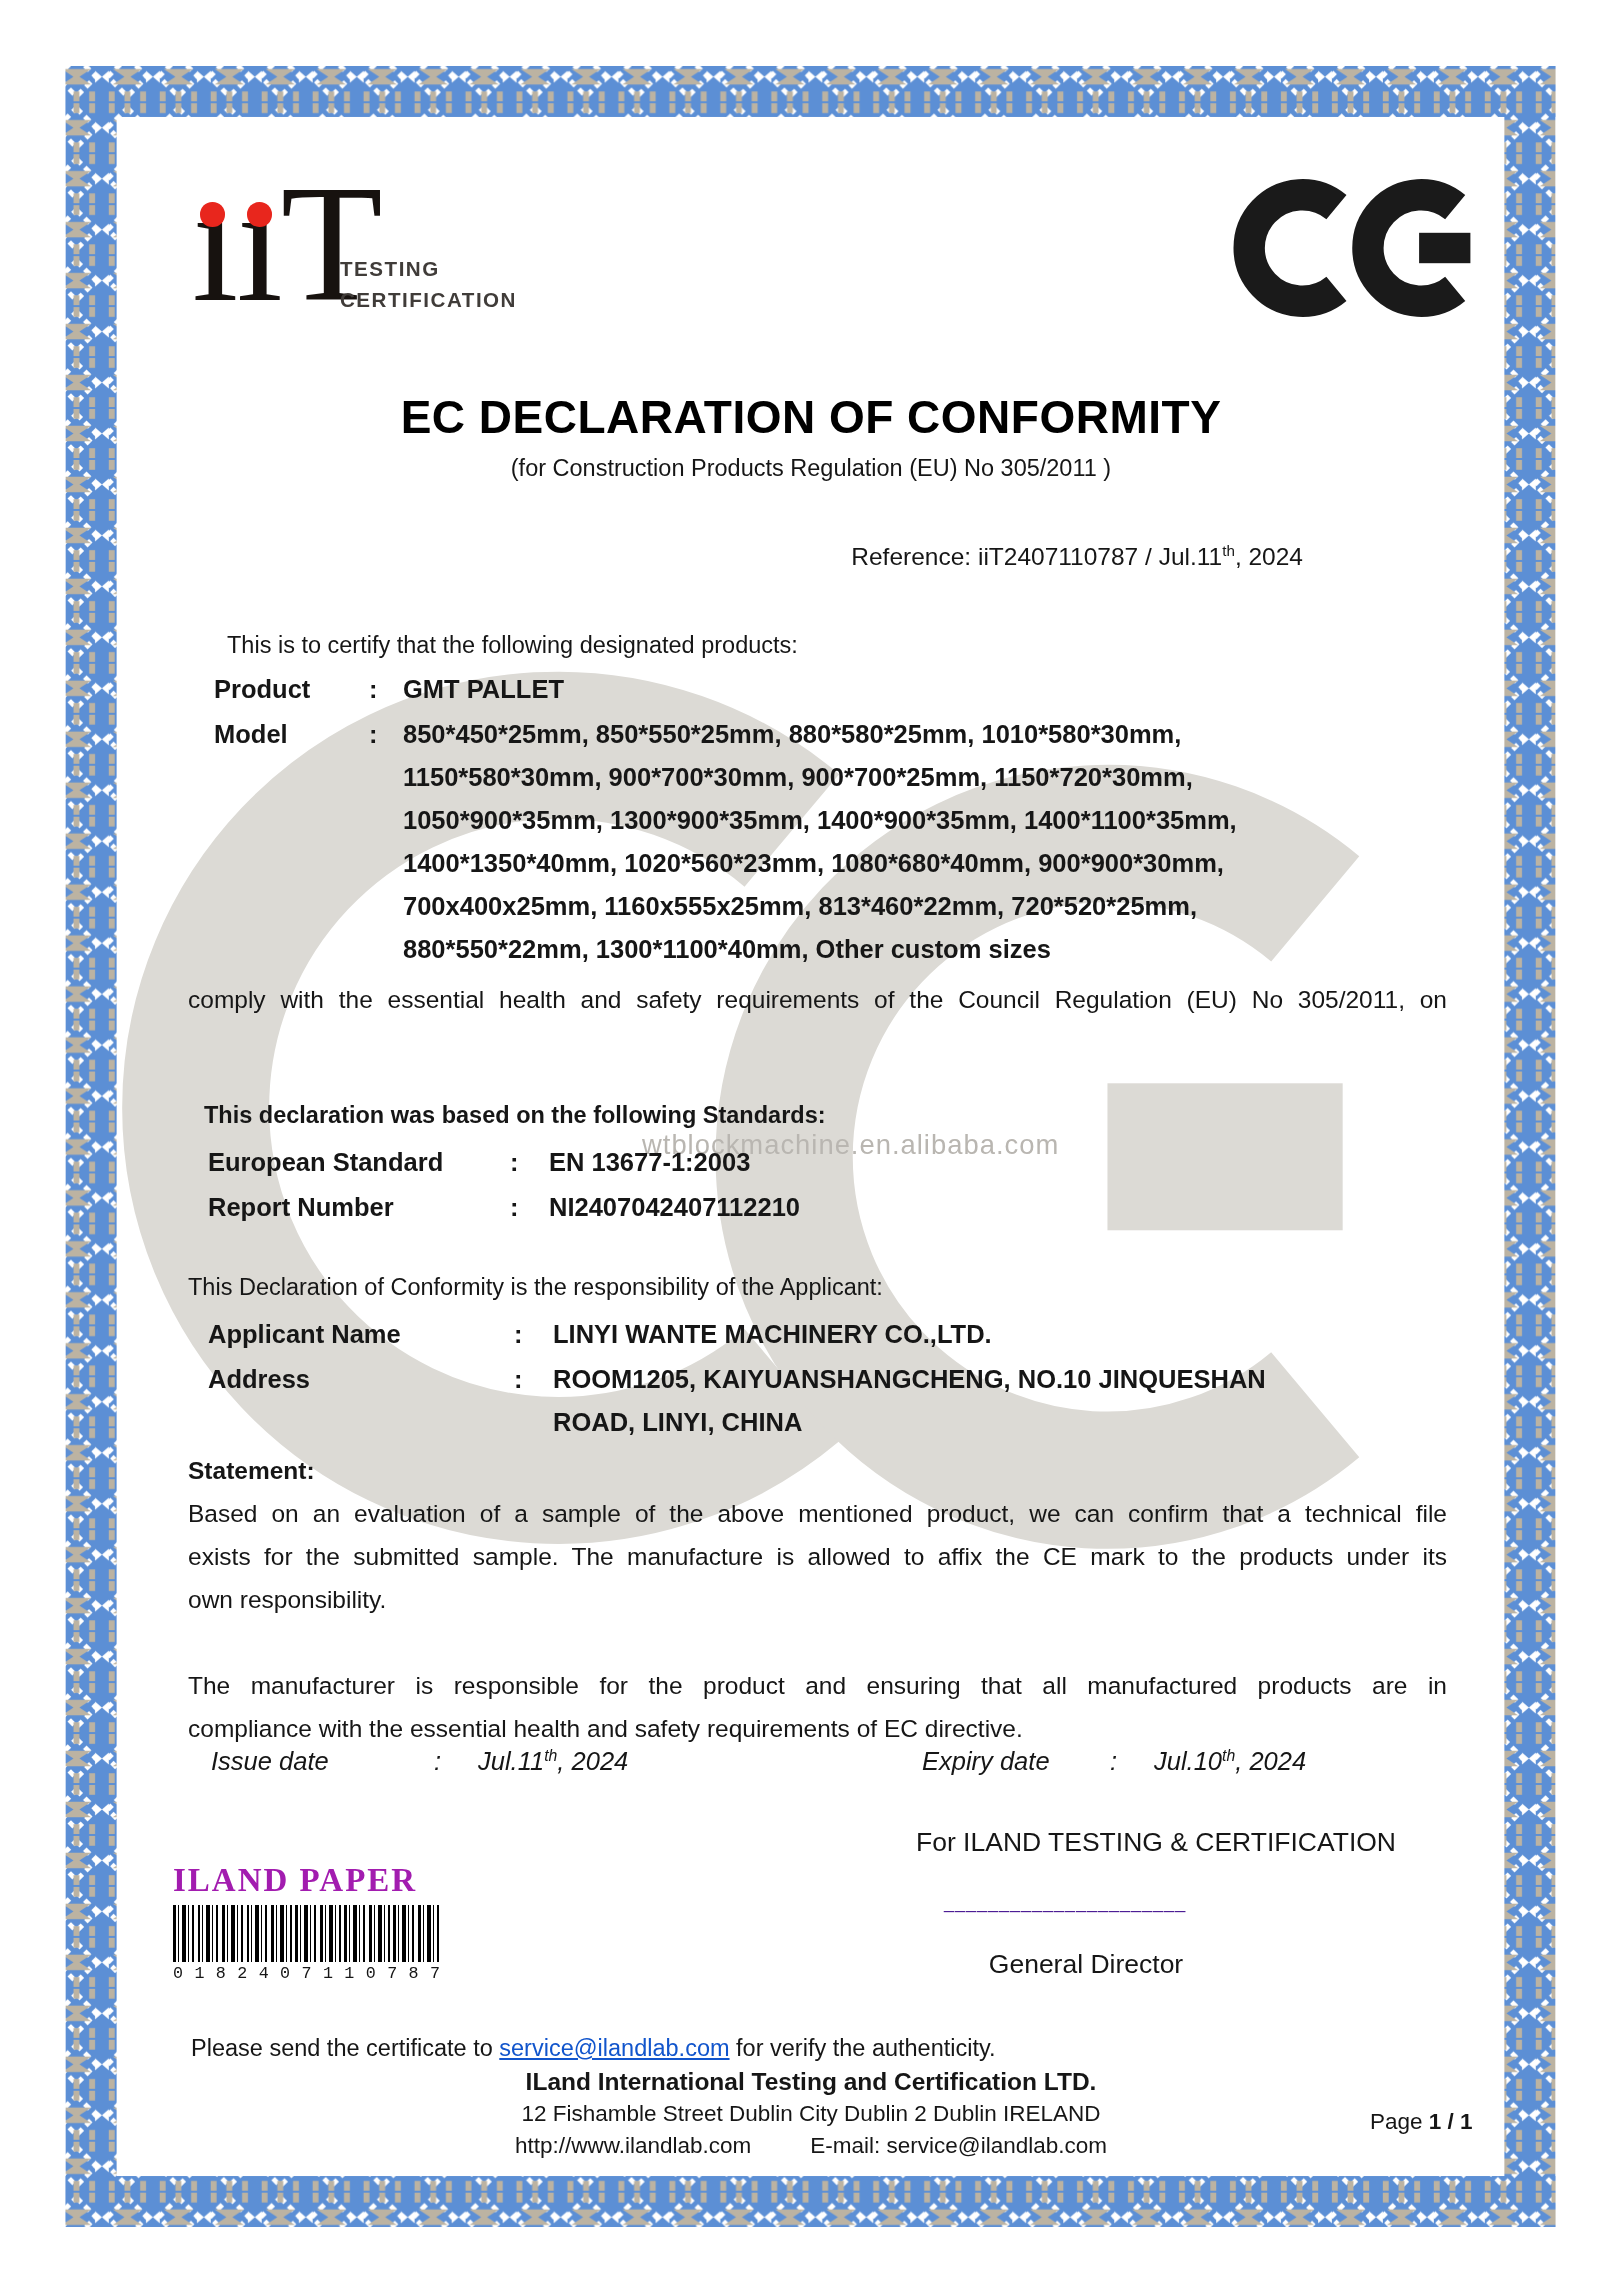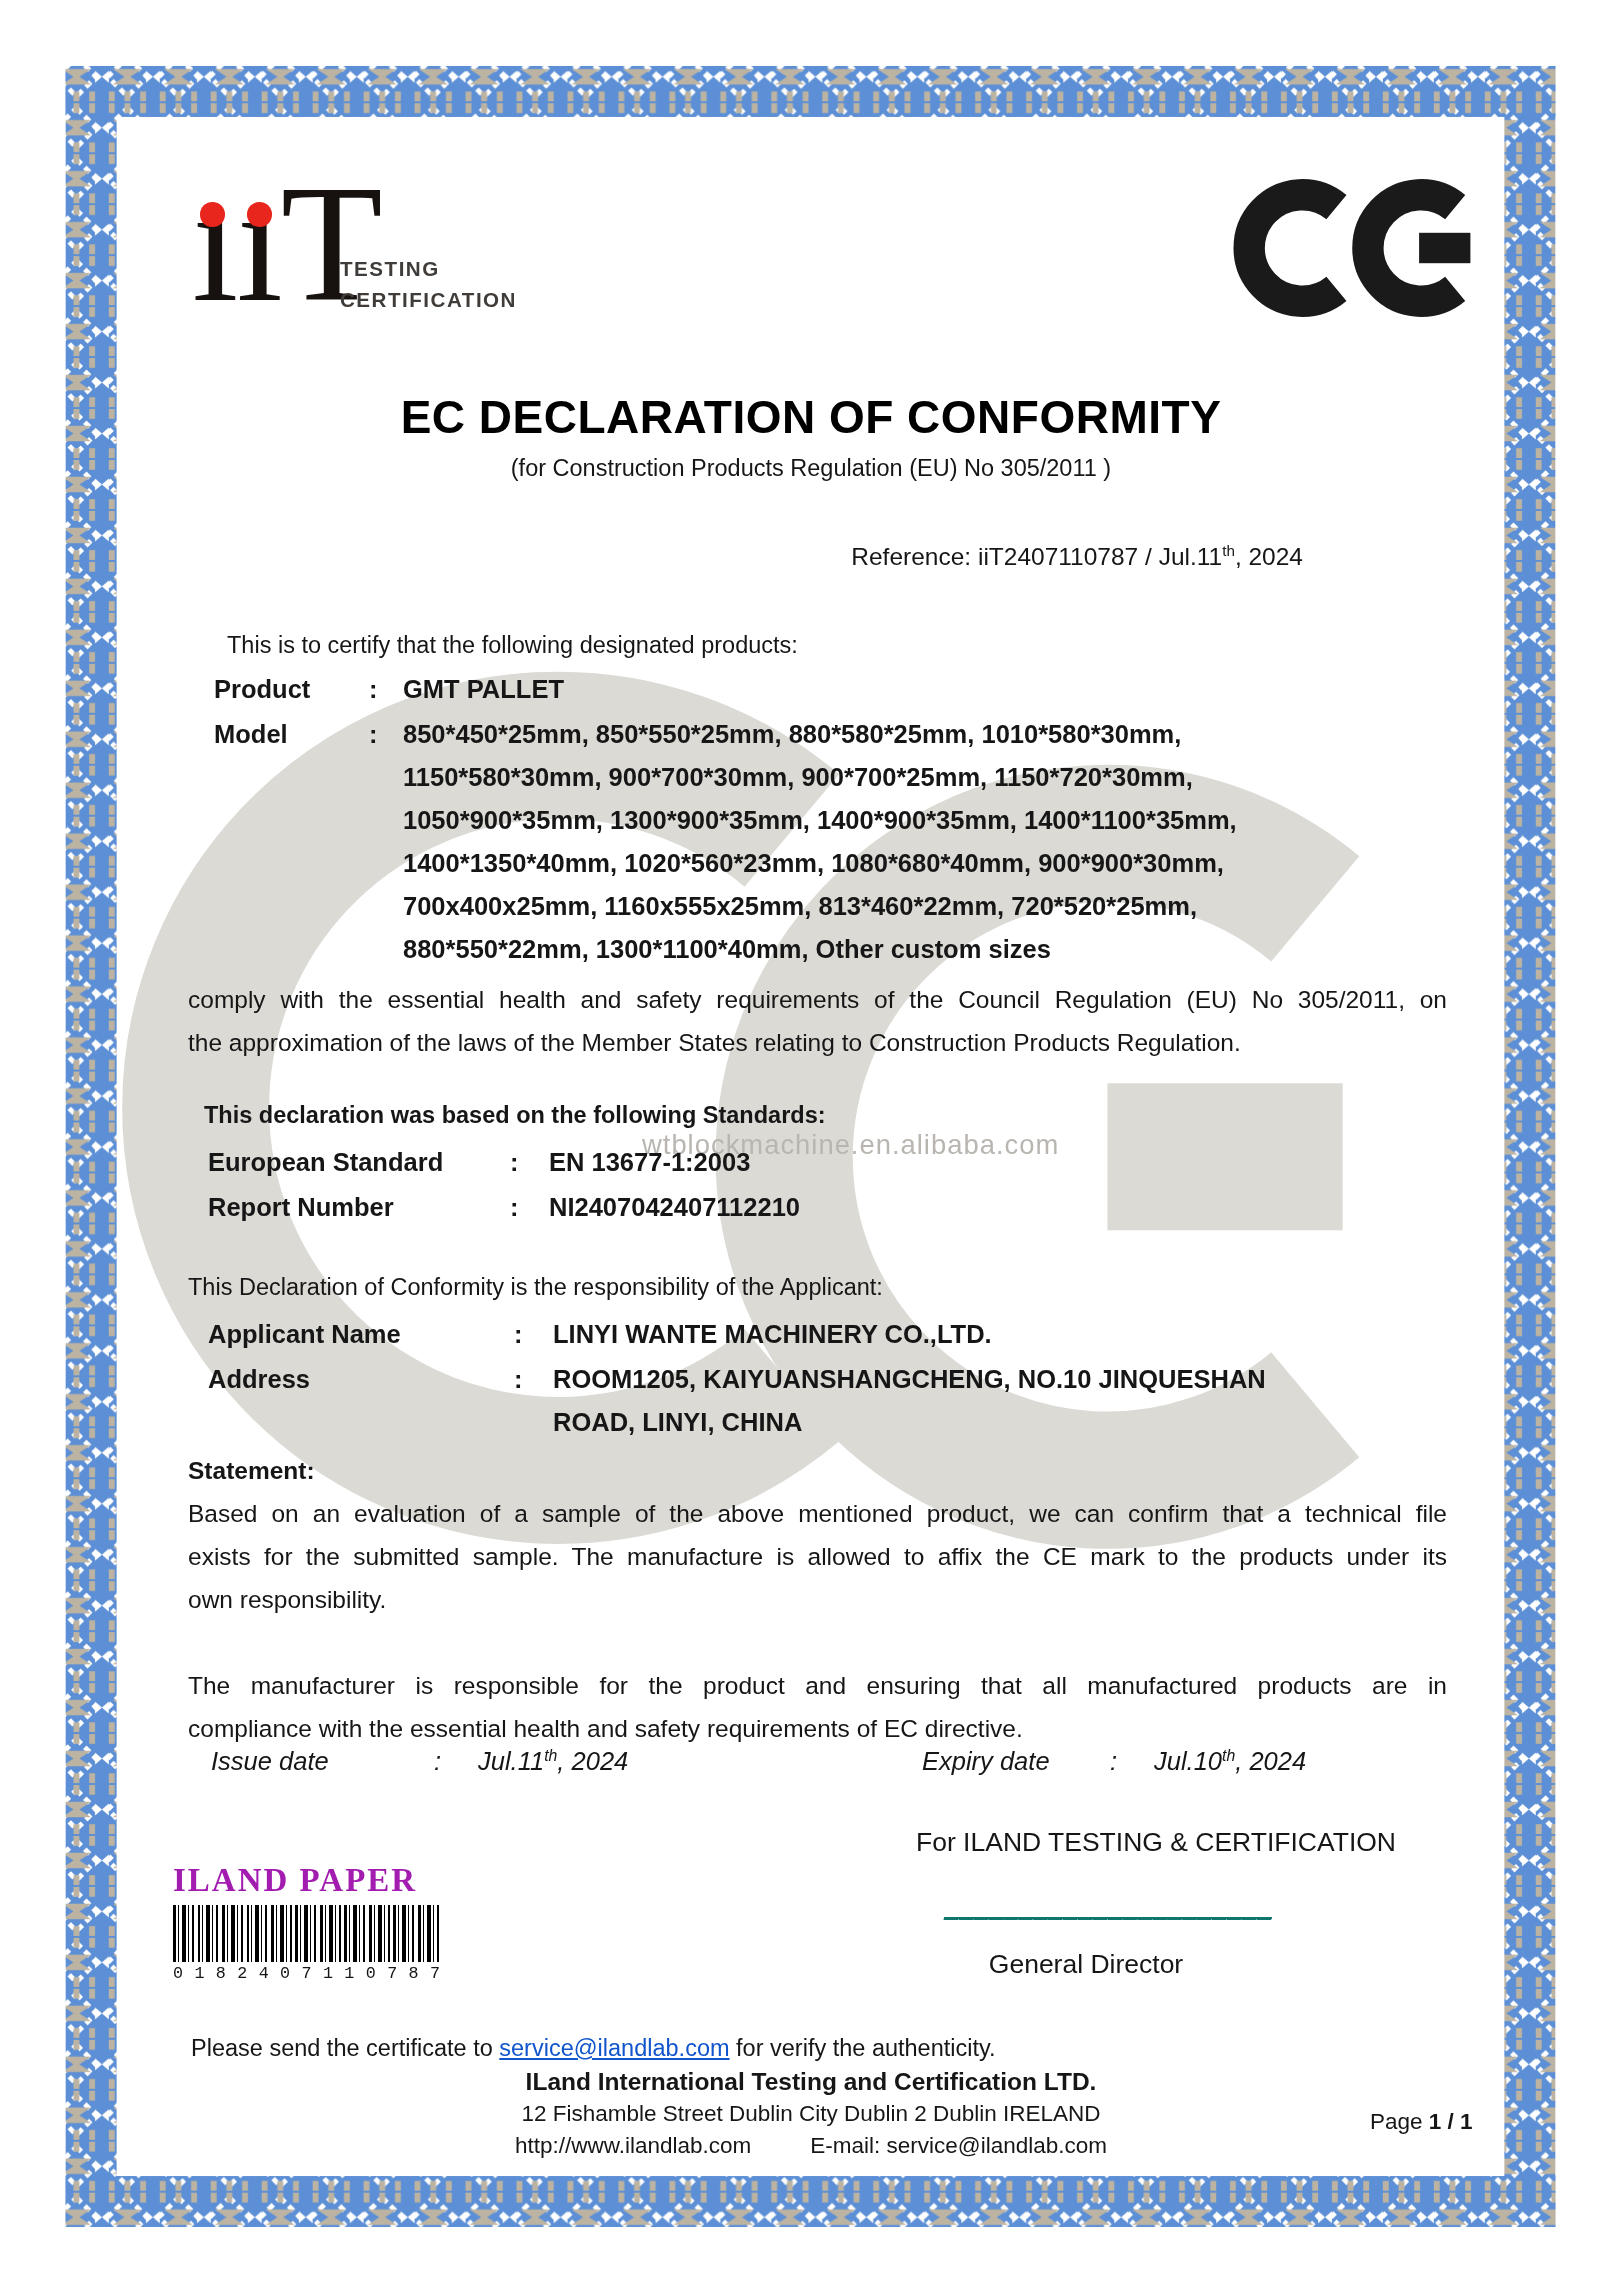--- a/index.html
+++ b/index.html
@@ -42,21 +42,21 @@
   .iland-paper { font-family:"Liberation Serif", serif; font-weight:bold;
                  font-size:33px; letter-spacing:2px; color:#a21caf; }
   .barcode { width:267px; height:57px;
     background:repeating-linear-gradient(90deg,
       #000 0 2.9px, #fff 2.9px 4.9px, #000 4.9px 5.9px, #fff 5.9px 8.8px,
       #000 8.8px 12.7px, #fff 12.7px 14.7px, #000 14.7px 15.7px, #fff 15.7px 18.6px,
       #000 18.6px 20.6px, #fff 20.6px 24.5px); }
   .barcode-digits { width:267px; font-family:"Liberation Mono", monospace;
                     font-size:16.7px; text-align:justify; text-align-last:justify; }
 
-  .sig-line { font-size:25px; letter-spacing:1px; color:#0f766e;text-decoration:underline; }
+  .sig-line { font-size:18px; letter-spacing:1px; color:#4c1d95; }
   .sig-role { width:284px; text-align:center; font-size:26.5px; }
   .for-line { font-size:26.5px; }
 
   .footer-small { font-size:22.5px; }
   .footer-center { width:1390px; left:116px; text-align:center; }
   .link { color:#1155cc; text-decoration:underline; }
   .bold { font-weight:bold; }
 </style>
 </head>
 <body>
@@ -124,21 +124,20 @@
       <span style="display:block;">1150*580*30mm, 900*700*30mm, 900*700*25mm, 1150*720*30mm,</span>
       <span style="display:block;">1050*900*35mm, 1300*900*35mm, 1400*900*35mm, 1400*1100*35mm,</span>
       <span style="display:block;">1400*1350*40mm, 1020*560*23mm, 1080*680*40mm, 900*900*30mm,</span>
       <span style="display:block;">700x400x25mm, 1160x555x25mm, 813*460*22mm, 720*520*25mm,</span>
       <span style="display:block;">880*550*22mm, 1300*1100*40mm, Other custom sizes</span>
     </span>
   </div>
 
   <div class="abs fg para" style="left:188px; top:978px; width:1259px;">
     <div class="jl">comply with the essential health and safety requirements of the Council Regulation (EU) No 305/2011, on</div>
-    <div>the approximation of the laws of the Member States relating to Construction Products Regulation.</div>
   </div>
 
   <div class="abs wm wm-url" style="left:642px; top:1129px;">wtblockmachine.en.alibaba.com</div>
 
   <div class="abs fg body24" style="left:204px; top:1102px;font-weight:bold;">This declaration was based on the following Standards:</div>
   <div class="abs fg kv" style="left:208px; top:1141px; width:1176px;">
     <span class="k" style="width:302px;">European Standard</span>
     <span class="c" style="width:39px;">:</span>
     <span class="v">EN 13677-1:2003</span>
   </div>

